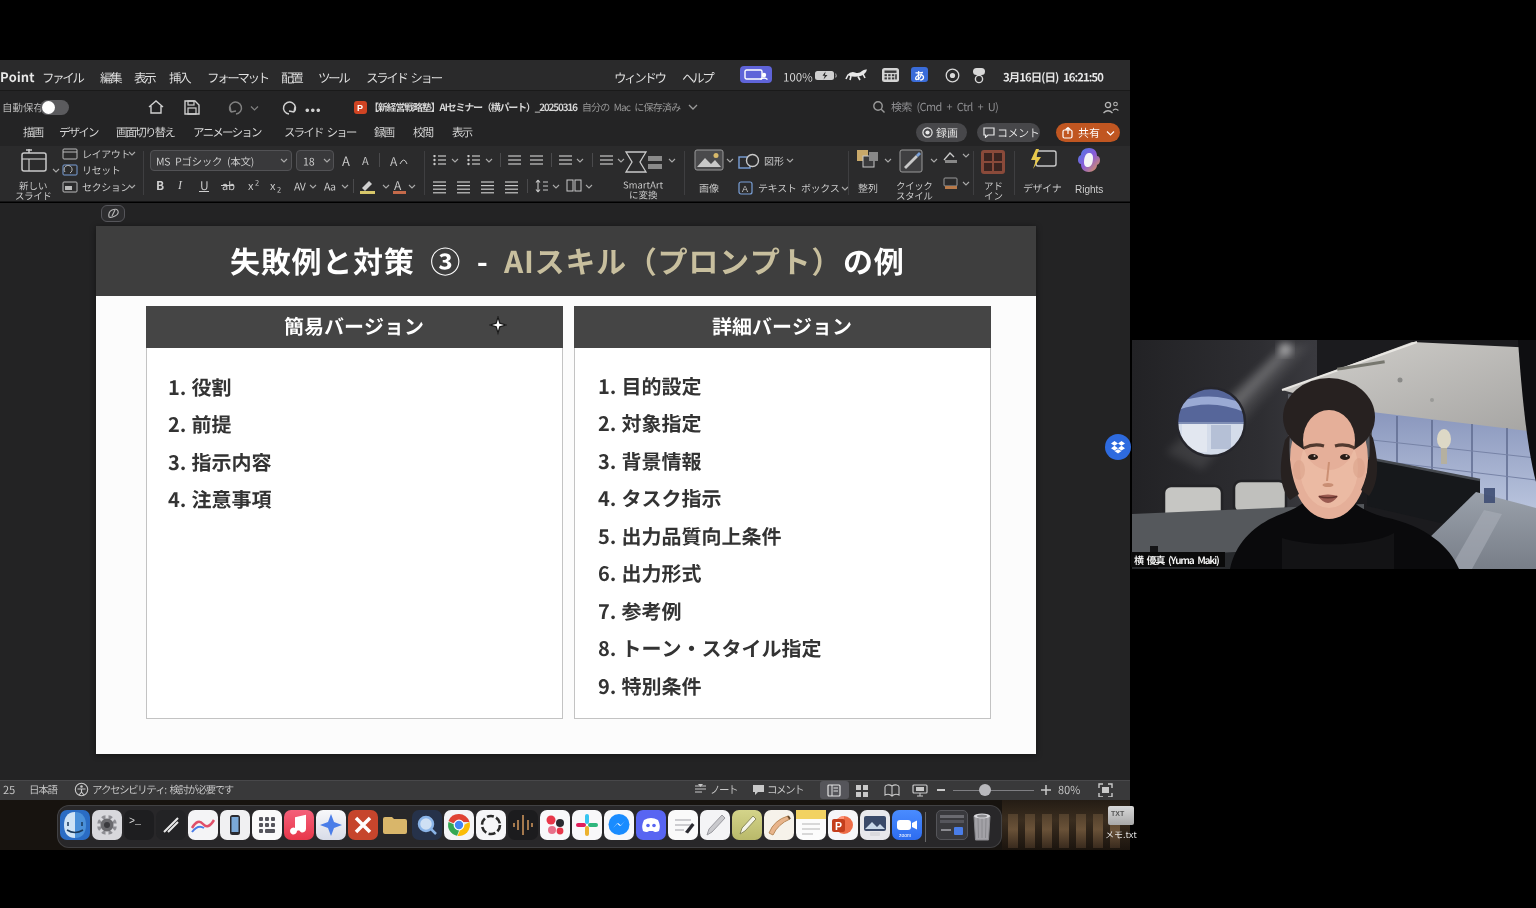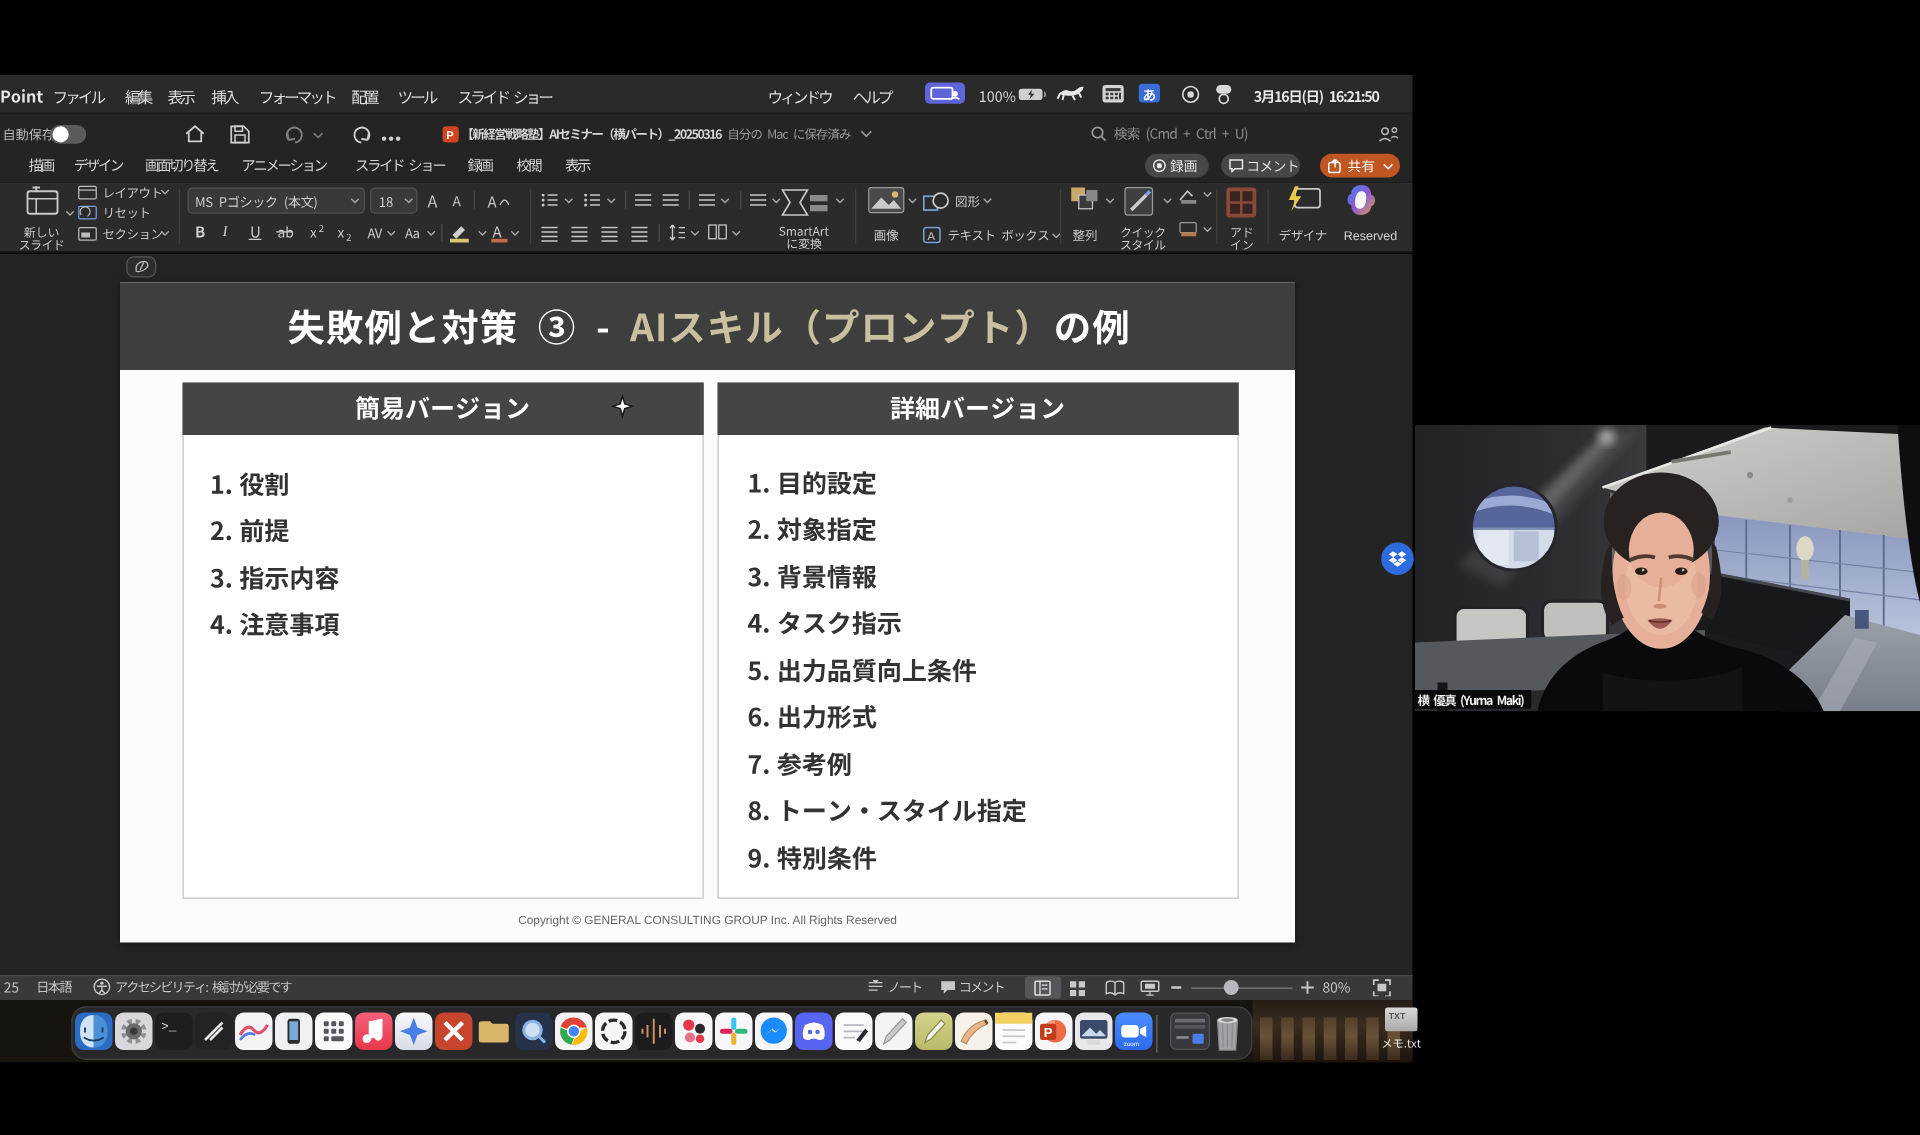--- a/index.html
+++ b/index.html
@@ -206,21 +206,20 @@
     <svg style="position:absolute;left:598.0px;top:673.5px;overflow:visible" width="105" height="25">
       <g fill="#333" transform="translate(0,20.00) scale(0.02000)">
         <use href="#gb0039" x="0"></use>
         <use href="#gb002e" x="590"></use>
         <use href="#gb7279" x="1175"></use>
         <use href="#gb5225" x="2175"></use>
         <use href="#gb6761" x="3175"></use>
         <use href="#gb4ef6" x="4175"></use>
       </g>
     </svg>
-    <div class="abs" style="left:96px;top:731px;width:940px;text-align:center;font-size:9.5px;color:#666;font-family:'Liberation Sans',sans-serif">Copyright © GENERAL CONSULTING GROUP Inc. All Rights Reserved</div>
     <svg style="position:absolute;left:0.0px;top:69.0px;overflow:visible" width="36" height="16">
       <g fill="#e8e8e8" transform="translate(0,13.00) scale(0.01300)">
         <use href="#gb0050" x="0"></use>
         <use href="#gb006f" x="667"></use>
         <use href="#gb0069" x="1293"></use>
         <use href="#gb006e" x="1597"></use>
         <use href="#gb0074" x="2238"></use>
       </g>
     </svg>
     <svg style="position:absolute;left:42.0px;top:69.5px;overflow:visible" width="42" height="15">
@@ -1028,21 +1027,21 @@
       <defs>
         <linearGradient id="cpg" x1="0" y1="0" x2="1" y2="1">
           <stop offset="0" stop-color="#4a7de8"></stop>
           <stop offset=".5" stop-color="#8a5ad8"></stop>
           <stop offset="1" stop-color="#e8a04a"></stop>
         </linearGradient>
       </defs>
       <path d="M13 1 C19 1 21 5 21 9 C25 9 25 17 21 18 C21 22 17 25 13 25 C7 25 5 21 5 17 C1 17 1 9 5 8 C5 4 8 1 13 1 Z" fill="url(#cpg)"></path>
       <path d="M13 6 C16 6 17 8 17 11 C17 14 16 20 12 20 C9 20 8 18 8 15 C8 12 9 6 13 6 Z" fill="#f4f4f6"></path>
     </svg>
-    <div class="abs" style="left:1075px;top:184px;color:#cfcfcf;font-size:10px;font-family:'Liberation Sans'">Reserved</div>
+    <div class="abs" style="left:1075px;top:184px;color:#cfcfcf;font-size:10px;font-family:'Liberation Sans'">Rights</div>
     <div class="abs" style="left:101px;top:205px;width:24px;height:17px;border:1px solid #55555a;border-radius:6px;background:#2d2d2f"></div>
     <svg class="abs" style="left:107px;top:208px" width="13" height="11">
       <path d="M2 9 Q1 4 5 2 Q10 0 11 3 Q12 6 8 8 Q4 10 2 9 Z" stroke="#b9b9b9" stroke-width="1.1" fill="none"></path>
       <path d="M5 8 L8 2" stroke="#b9b9b9" stroke-width="1.1"></path>
     </svg>
     <svg class="abs" style="left:489px;top:316px" width="18" height="20">
       <path d="M9 1 L10.8 7.2 L17 9 L10.8 10.8 L9 17 L7.2 10.8 L1 9 L7.2 7.2 Z" fill="#fff" stroke="#1a1a1a" stroke-width="1.2"></path>
     </svg>
     <div class="abs" style="left:1105px;top:434px;width:26px;height:26px;border-radius:13px;background:#2e6bdf"></div>
     <svg class="abs" style="left:1110px;top:440px" width="16" height="14">

